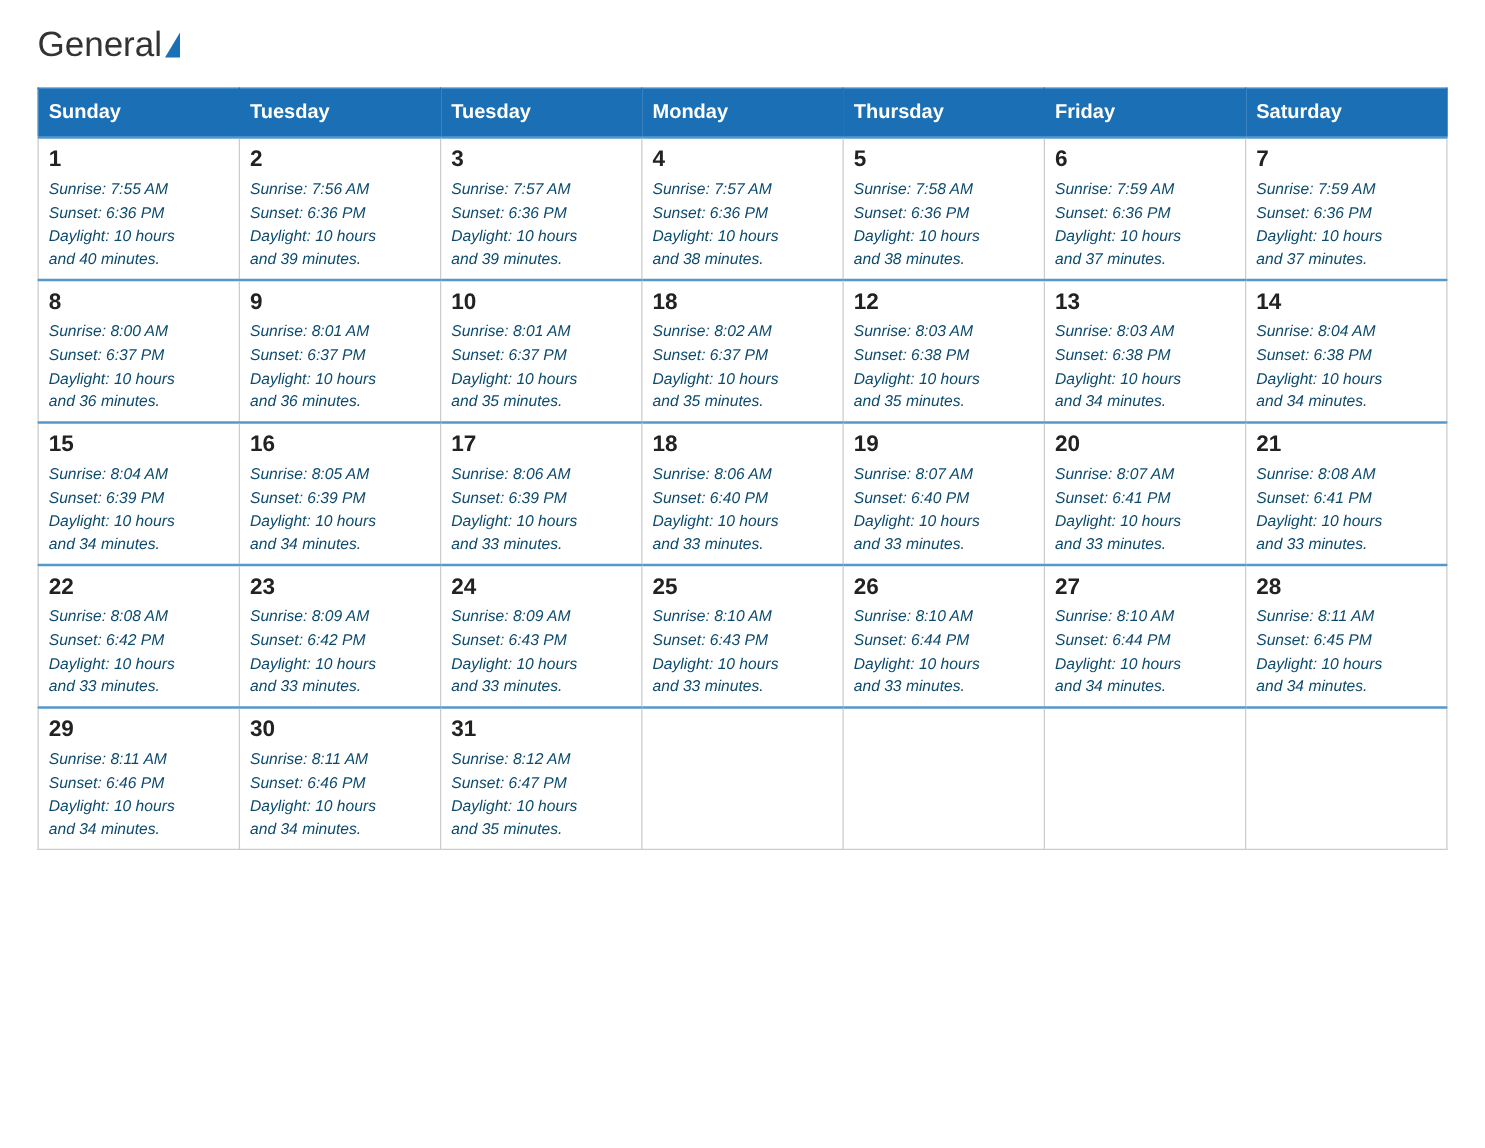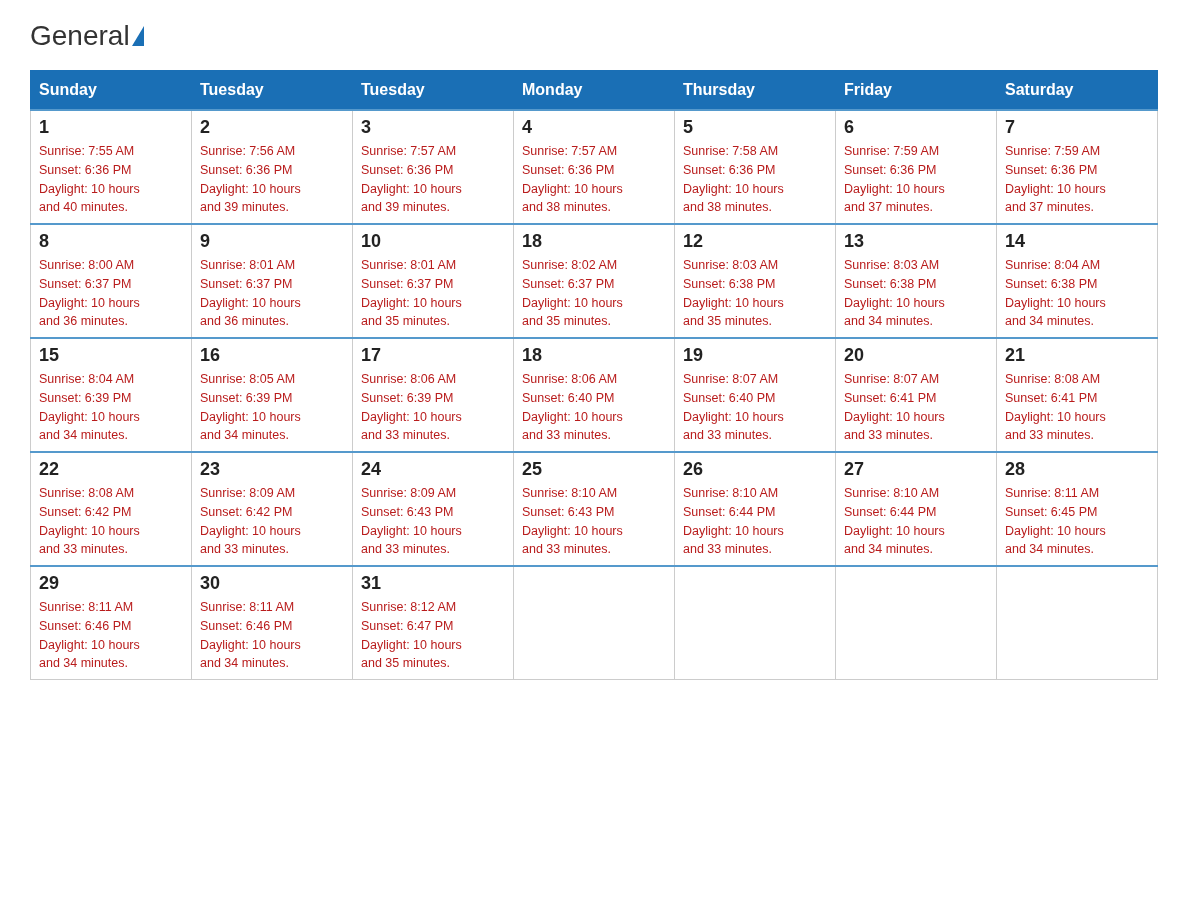--- a/index.html
+++ b/index.html
@@ -84,21 +84,22 @@
     }
     .day-num {
       font-size: 18px;
       font-weight: bold;
       margin-bottom: 4px;
       display: block;
     }
     .day-info {
       font-size: 12.5px;
       line-height: 1.5;
-      color: #b91c1c;
+      color: #0c4a6e;
+      font-style: italic;
     }
     .empty-cell {
       background: #fff;
     }
     tr.week-row td {
       border-top: 2px solid #5599cc;
     }
   </style>
 </head>
 <body>

